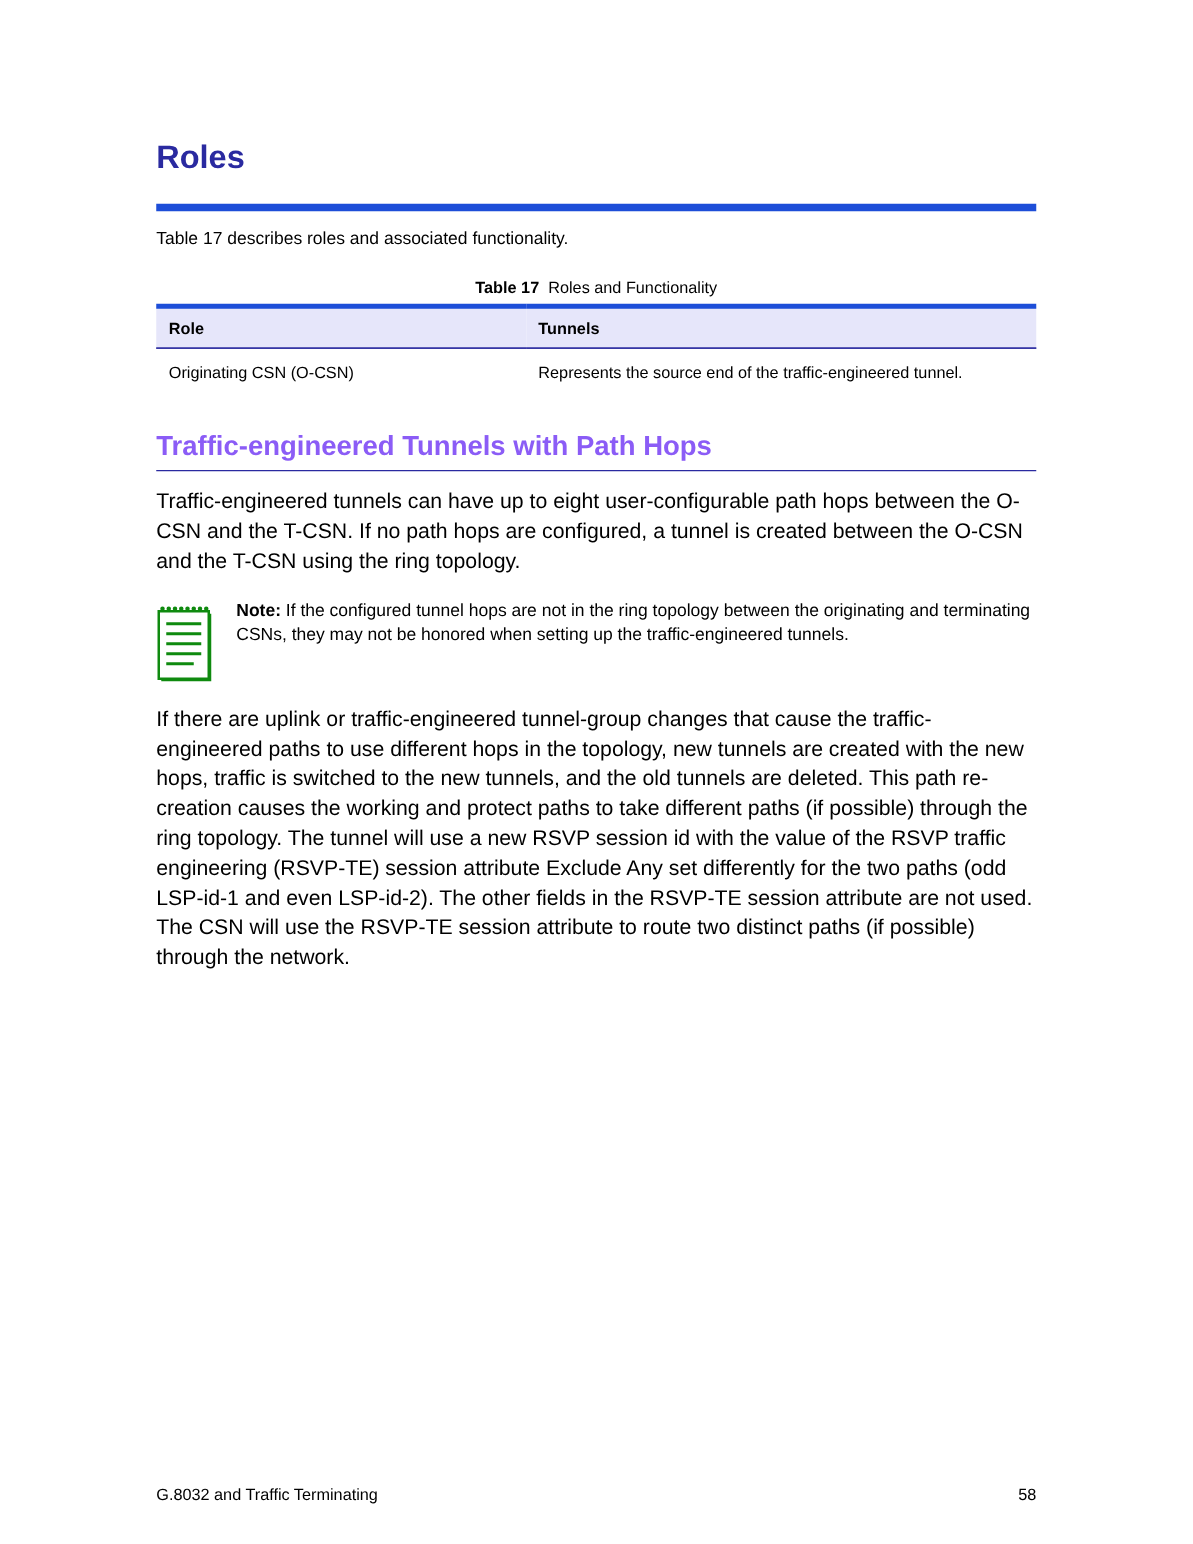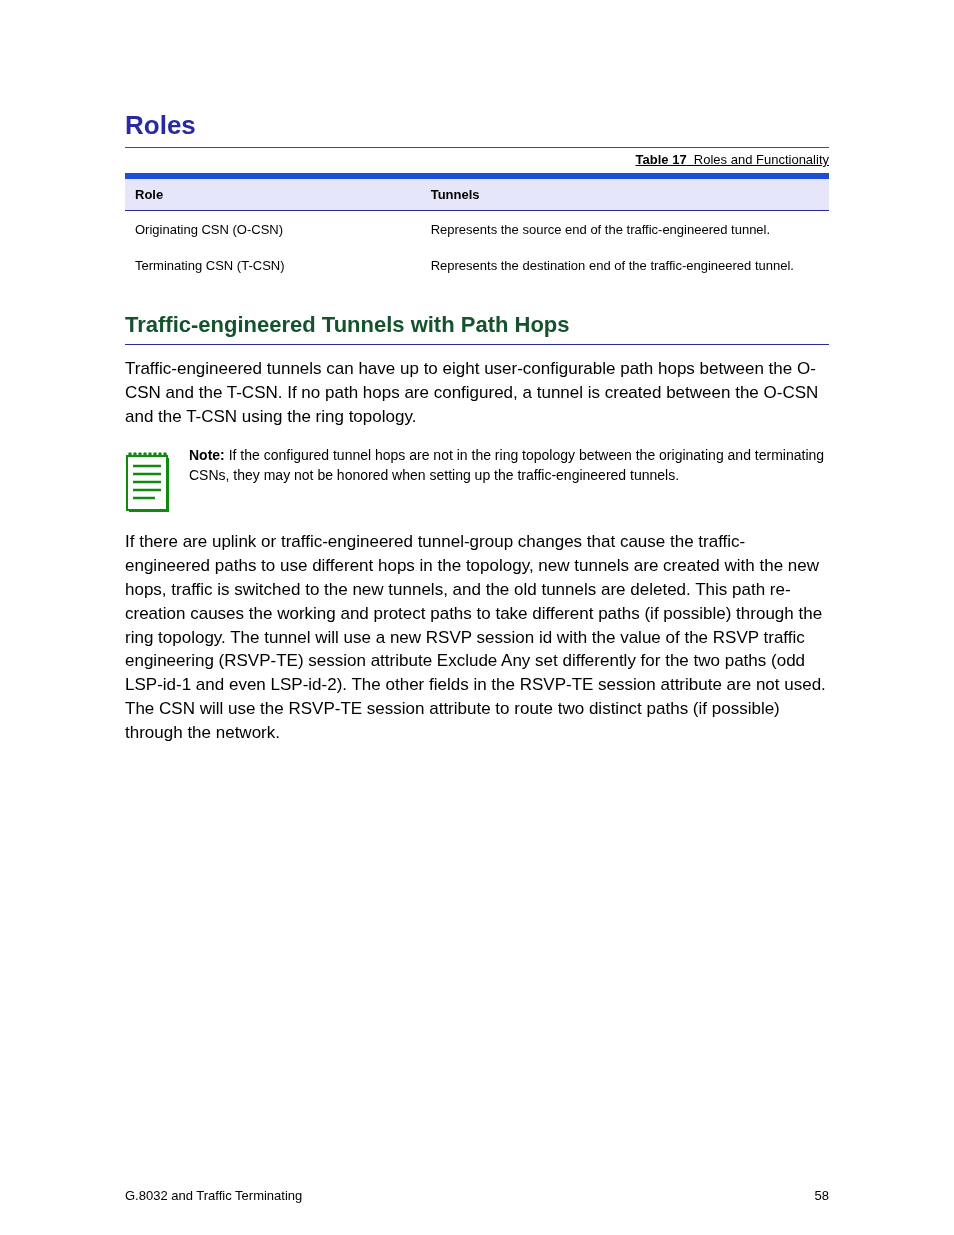--- a/index.html
+++ b/index.html
@@ -19,52 +19,52 @@
   }
   .content {
     margin: 0 125px;
     padding-top: 110px;
   }
   h1.section-heading {
     font-size: 26px;
     font-weight: 700;
     color: #2a2aa0;
     margin: 0 0 4px 0;
-    padding-bottom: 6px;
-    border-bottom: 1px solid #1d4ed8;
+    padding-bottom: 22px;
+    border-bottom: 6px solid #1d4ed8;
   }
   .section-intro {
     font-size: 14px;
     margin: 12px 0 22px 0;
     line-height: 1.35;
   }
   .table {
     width: 100%;
     border-collapse: collapse;
   }
   .table th {
     background: #e6e6fa;
     font-weight: 700;
     font-size: 13px;
     text-align: left;
     padding: 8px 10px;
-    border-top: 6px solid #1d4ed8;
+    border-top: 4px solid #1d4ed8;
     border-bottom: 1px solid #2a2aa0;
   }
   .table td {
     font-size: 13px;
     padding: 10px 10px 8px 10px;
     vertical-align: top;
     line-height: 1.35;
   }
   .table td.col1 { width: 42%; }
   h2.sub-heading {
     font-size: 22px;
     font-weight: 700;
-    color: #14532d;
+    color: #8b5cf6;
     margin: 30px 0 4px 0;
     padding-bottom: 6px;
     border-bottom: 1px solid #2a2aa0;
   }
   .para {
     font-size: 17px;
     line-height: 1.4;
     margin: 12px 0;
   }
   .note-block {
@@ -99,39 +99,38 @@
     color: inherit;
   }
 </style>
 </head>
 <body>
 
 <div class="page">
   <div class="content">
     <h1 class="section-heading">Roles</h1>
 
+    <p class="section-intro">
+      <a href="#" class="inline-link">Table 17</a><span> describes roles and associated functionality.</span>
+    </p>
 
     <table class="table">
-      <caption style="text-align:right;font-size:13px;font-weight:700;padding-bottom:6px;text-decoration:underline;">
+      <caption style="text-align:center;font-size:13px;font-weight:700;padding-bottom:6px;">
         <span>Table 17</span>&nbsp;&nbsp;<span style="font-weight:400;">Roles and Functionality</span>
       </caption>
       <thead>
         <tr>
           <th>Role</th>
           <th>Tunnels</th>
         </tr>
       </thead>
       <tbody>
         <tr>
           <td class="col1">Originating CSN (O-CSN)</td>
           <td>Represents the source end of the traffic-engineered tunnel.</td>
-        </tr>
-        <tr>
-          <td class="col1">Terminating CSN (T-CSN)</td>
-          <td>Represents the destination end of the traffic-engineered tunnel.</td>
         </tr>
       </tbody>
     </table>
 
     <h2 class="sub-heading">Traffic-engineered Tunnels with Path Hops</h2>
 
     <p class="para">Traffic-engineered tunnels can have up to eight user-configurable path hops between the O-CSN and the T-CSN. If no path hops are configured, a tunnel is created between the O-CSN and the T-CSN using the ring topology.</p>
 
     <div class="note-block">
       <div class="note-icon">

